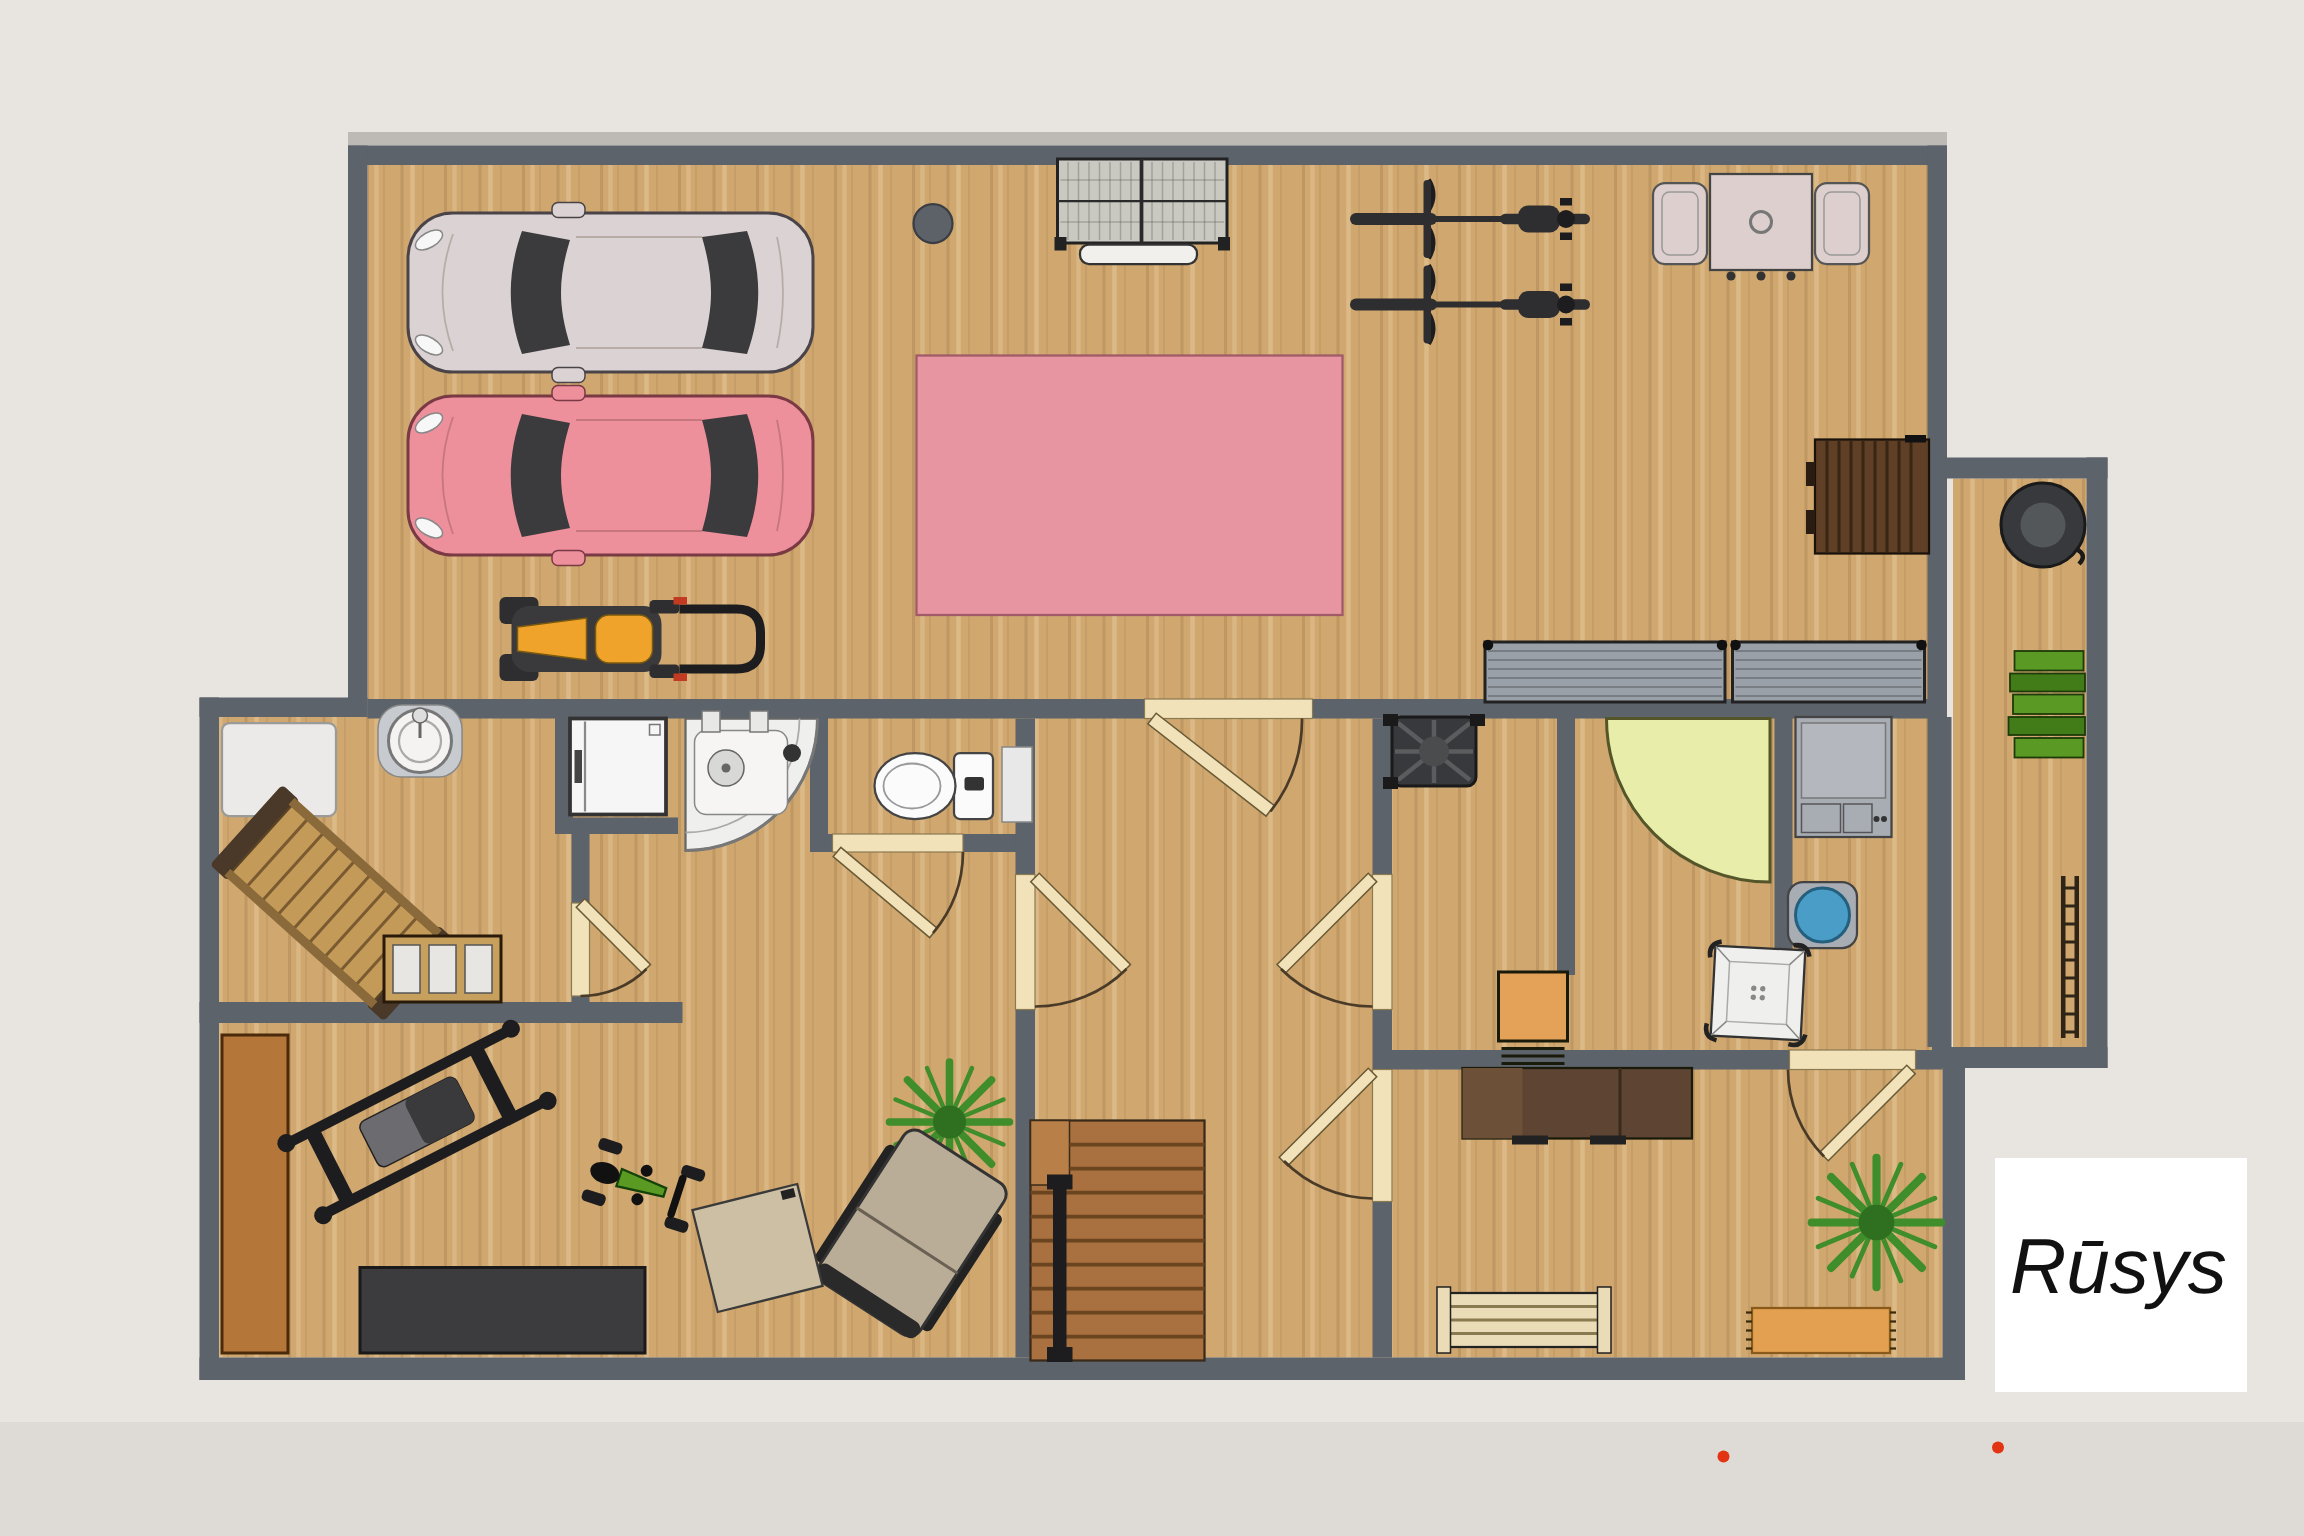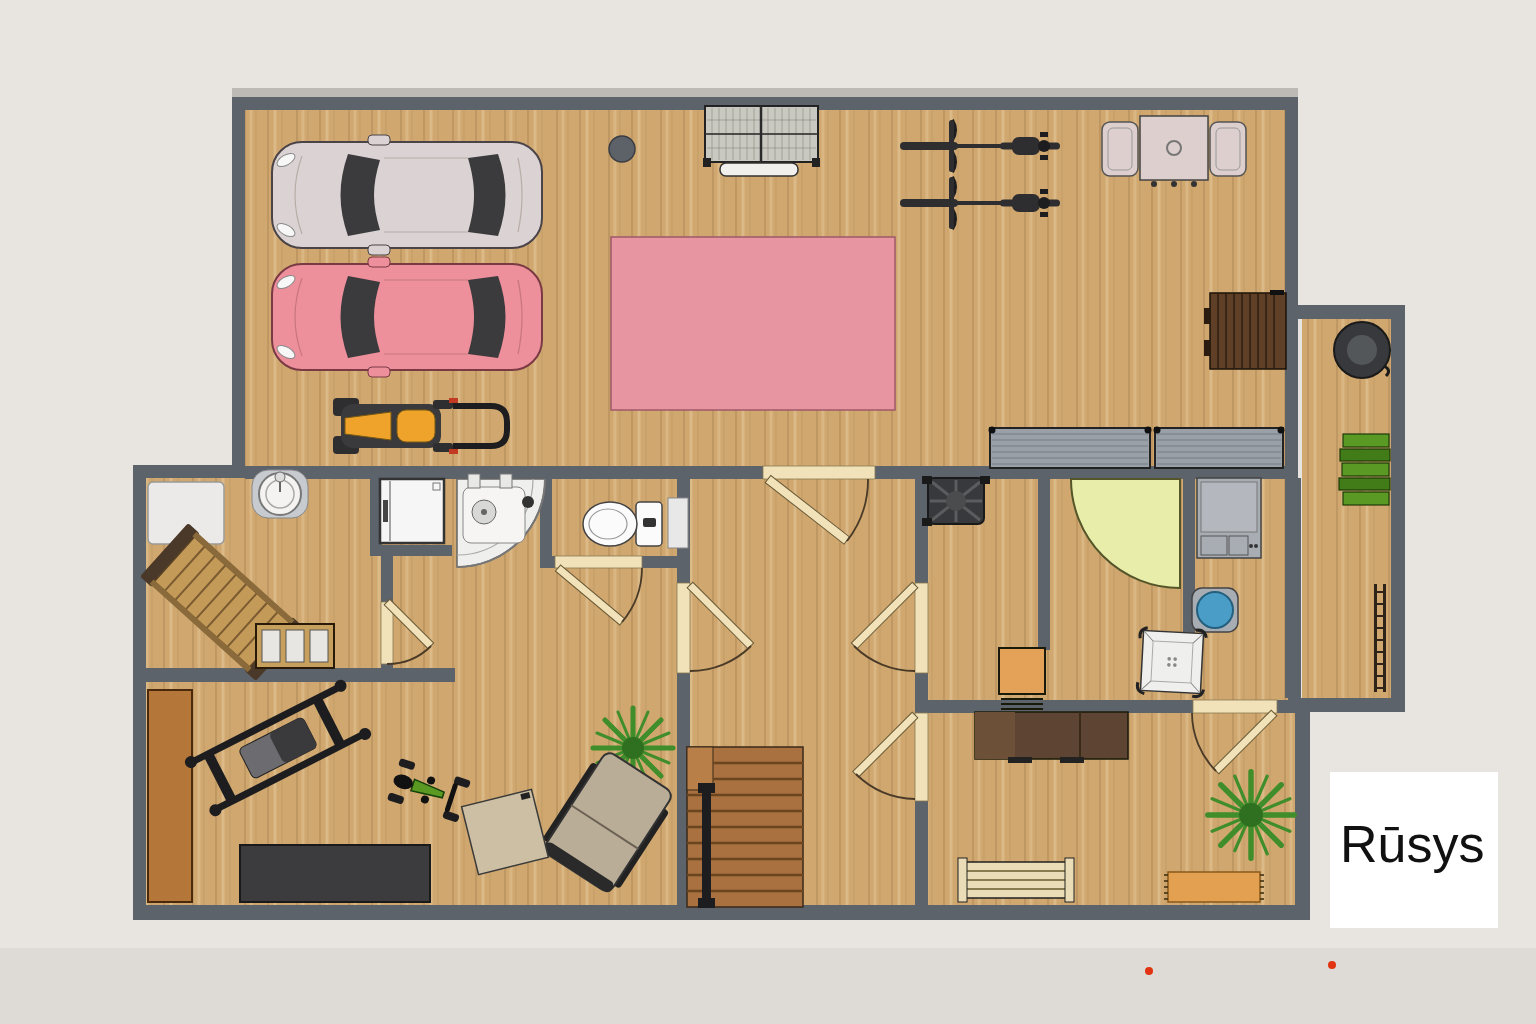--- a/index.html
+++ b/index.html
@@ -1,17 +1,17 @@
 <!DOCTYPE html>
 <html><head>
 <meta charset="utf-8">
 <style>
   html,body{margin:0;padding:0;background:#e8e4df;}
   .stage{width:1536px;height:1024px;position:relative;overflow:hidden;
-         font-family:"Liberation Sans", sans-serif;}
+         font-family:"Liberation Sans", sans-serif;font-style:italic;}
   svg{display:block}
   .wline{stroke:rgba(60,35,10,.22);stroke-width:1.2;fill:none}
   .arc{fill:none;stroke:#4a3a28;stroke-width:1.8}
   .jamb{stroke:#8a7a50;stroke-width:.8}
   .leaf{stroke:#6a5a36;stroke-width:1}
   text.plabel{font-family:"Liberation Sans", sans-serif;font-size:52px;font-weight:400;}
 </style>
 </head>
 <body>
 

